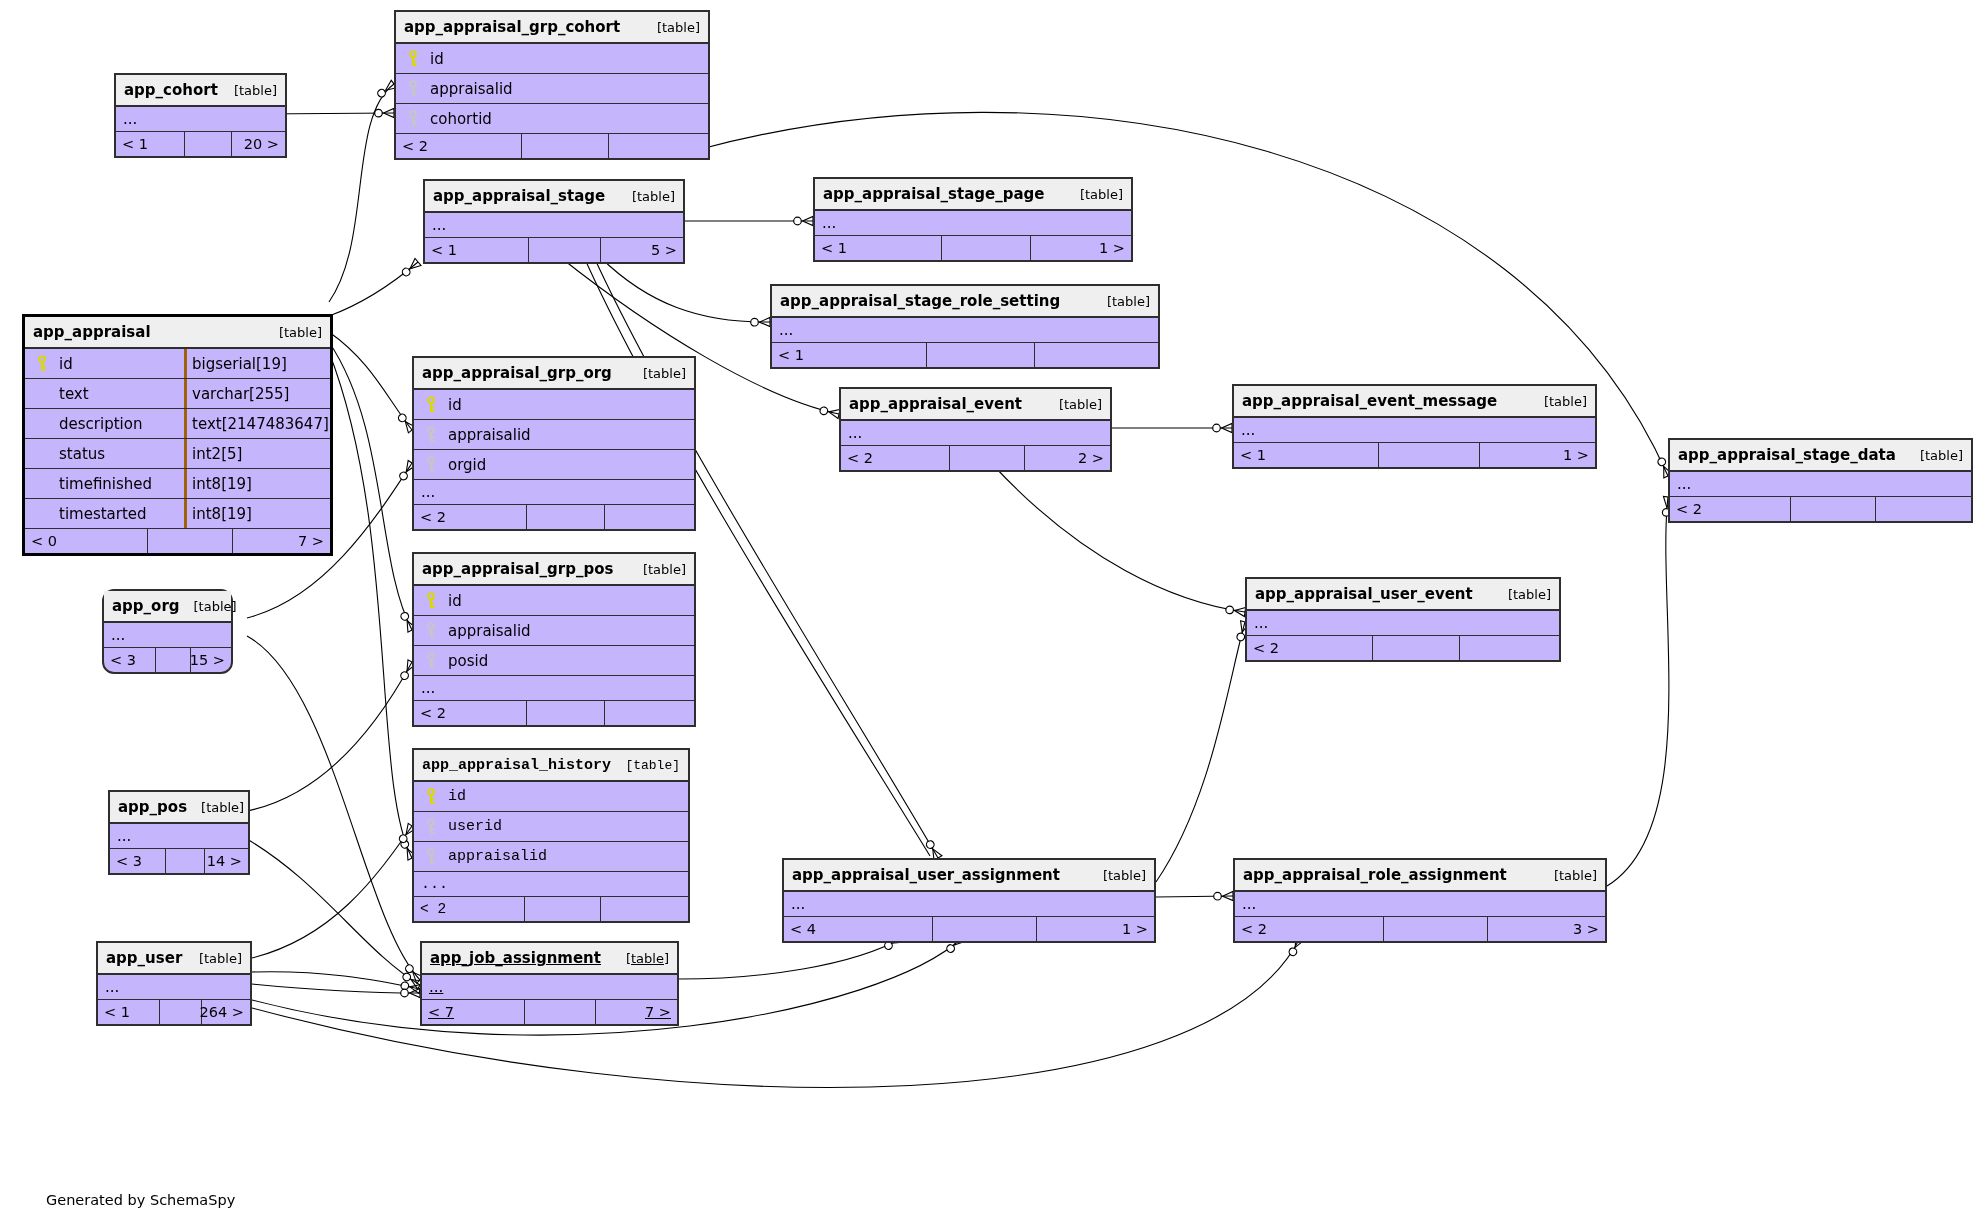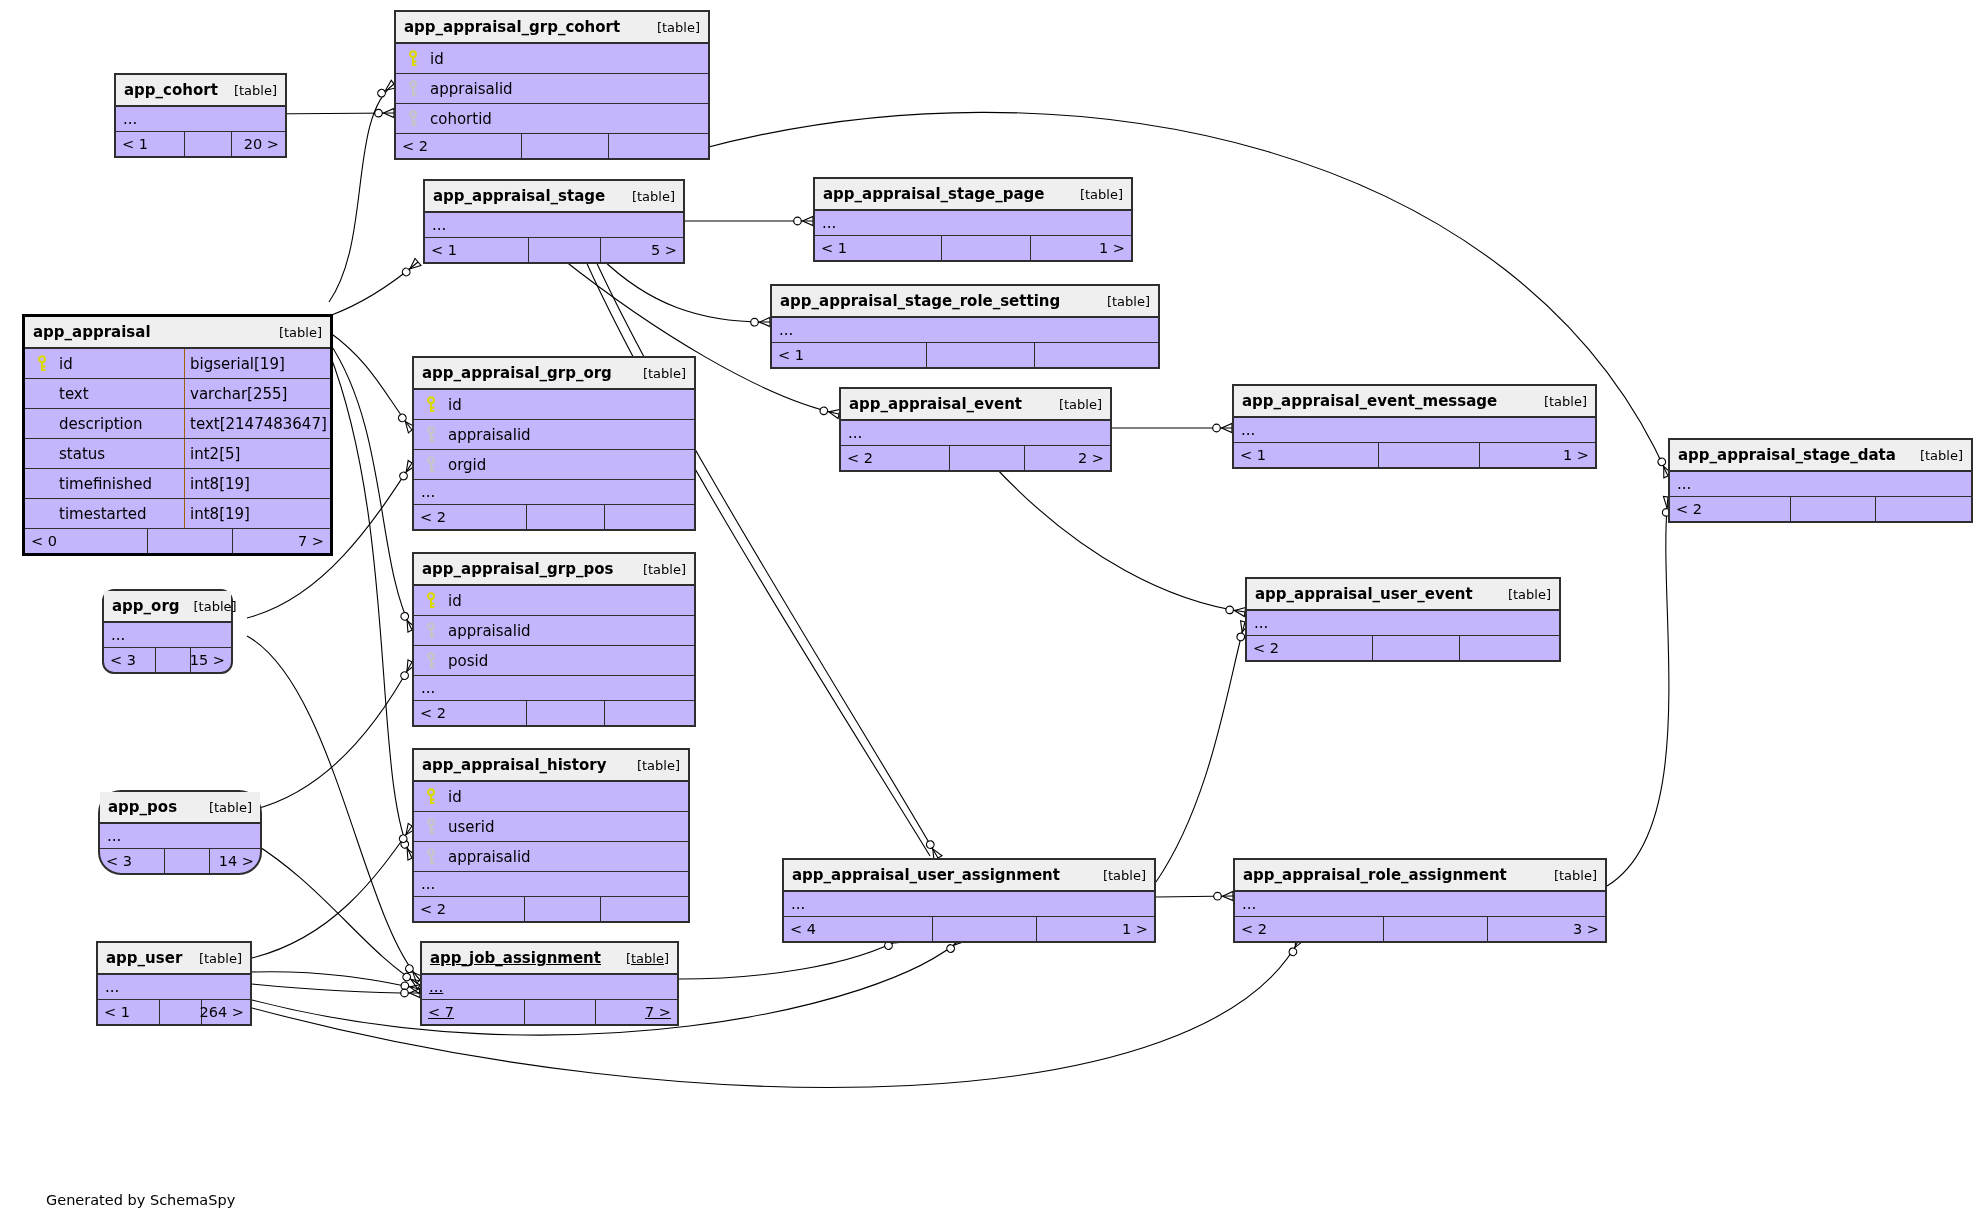--- a/index.html
+++ b/index.html
@@ -24,21 +24,21 @@
   .hd .nm{font-weight:bold;}
   .hd .tag{font-size:13px;}
   .row{
     height:29px;display:flex;align-items:center;
     border-bottom:1px solid #2e2e2e;position:relative;
   }
   .row .keyslot{width:34px;display:flex;justify-content:center;flex:none;}
   .row .cname{padding-right:8px;}
   .row.typed .cname{width:41%;flex:none;box-sizing:border-box;}
   .row .ctype{
-    border-left:1px solid #a16207;align-self:stretch;display:flex;align-items:center;
+    border-left:3px solid #a16207;align-self:stretch;display:flex;align-items:center;
     padding-left:5px;flex:1;text-align:right;
   }
   .row.dots{height:24px;padding-left:7px;font-size:15px;}
   .ft{
     display:flex;height:24px;font-size:14.5px;
   }
   .ft span{display:flex;align-items:center;box-sizing:border-box;}
   .ft .l{width:40%;padding-left:6px;}
   .ft .m{width:28%;border-left:1px solid #2e2e2e;}
   .ft .r{width:32%;border-left:1px solid #2e2e2e;justify-content:flex-end;padding-right:6px;}
@@ -347,21 +347,21 @@
         <span class="nm">app_appraisal_user_event</span>
         <span class="tag">[table]</span>
       </div>
       <div class="row dots">...</div>
       <div class="ft">
         <span class="l">&lt; 2</span>
         <span class="m"></span>
         <span class="r"></span>
       </div>
     </div>
-    <div class="tbl" style="left: 412px; top: 748px; width: 278px;">
+    <div class="tbl" style="left: 412px; top: 748px; width: 278px; font-family: Liberation Mono, monospace;">
       <div class="hd">
         <span class="nm">app_appraisal_history</span>
         <span class="tag">[table]</span>
       </div>
       <div class="row">
         <span class="keyslot">
           <svg width="11" height="18" viewBox="0 0 11 18">
             <circle cx="5" cy="4.2" r="2.9" fill="none" stroke="#d9d900" stroke-width="2.1"></circle>
             <path d="M5 7 L5 16 M5 11.6 L8.4 11.6 M5 15 L8.4 15" stroke="#d9d900" stroke-width="2.1" fill="none"></path>
           </svg>
@@ -386,21 +386,21 @@
         </span>
         <span class="cname">appraisalid</span>
       </div>
       <div class="row dots">...</div>
       <div class="ft">
         <span class="l">&lt; 2</span>
         <span class="m"></span>
         <span class="r"></span>
       </div>
     </div>
-    <div class="tbl" style="left: 98px; top: 790px; width: 164px; border-radius: 23px;">
+    <div class="tbl" style="left: 108px; top: 790px; width: 142px;">
       <div class="hd">
         <span class="nm">app_pos</span>
         <span class="tag">[table]</span>
       </div>
       <div class="row dots">...</div>
       <div class="ft">
         <span class="l">&lt; 3</span>
         <span class="m"></span>
         <span class="r">14 &gt;</span>
       </div>

